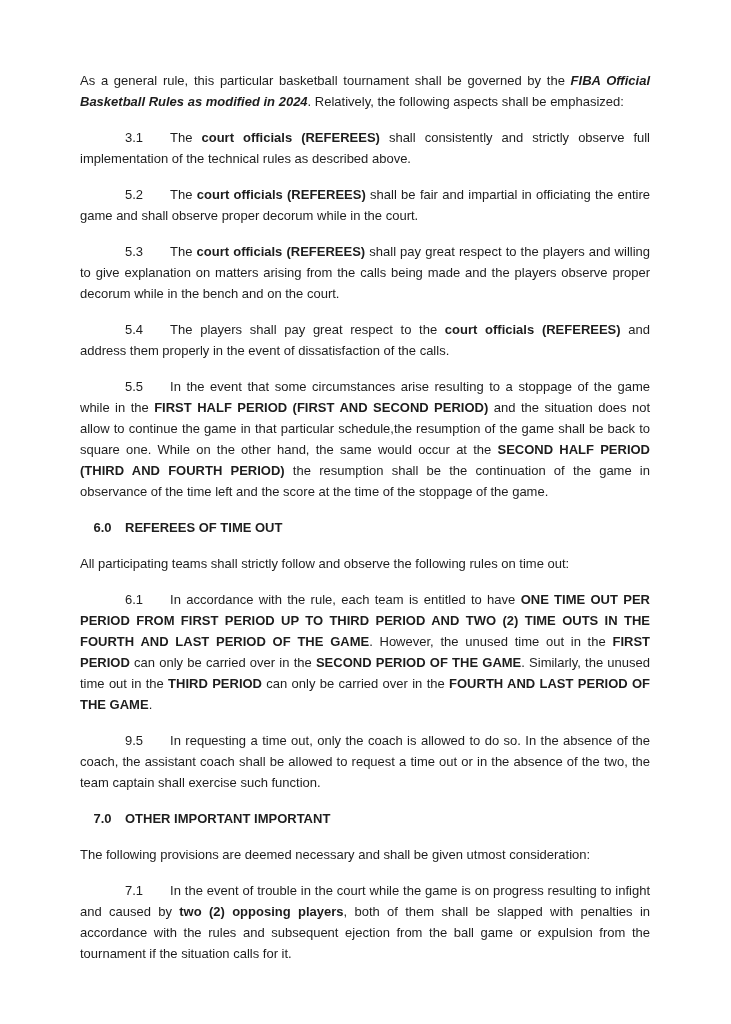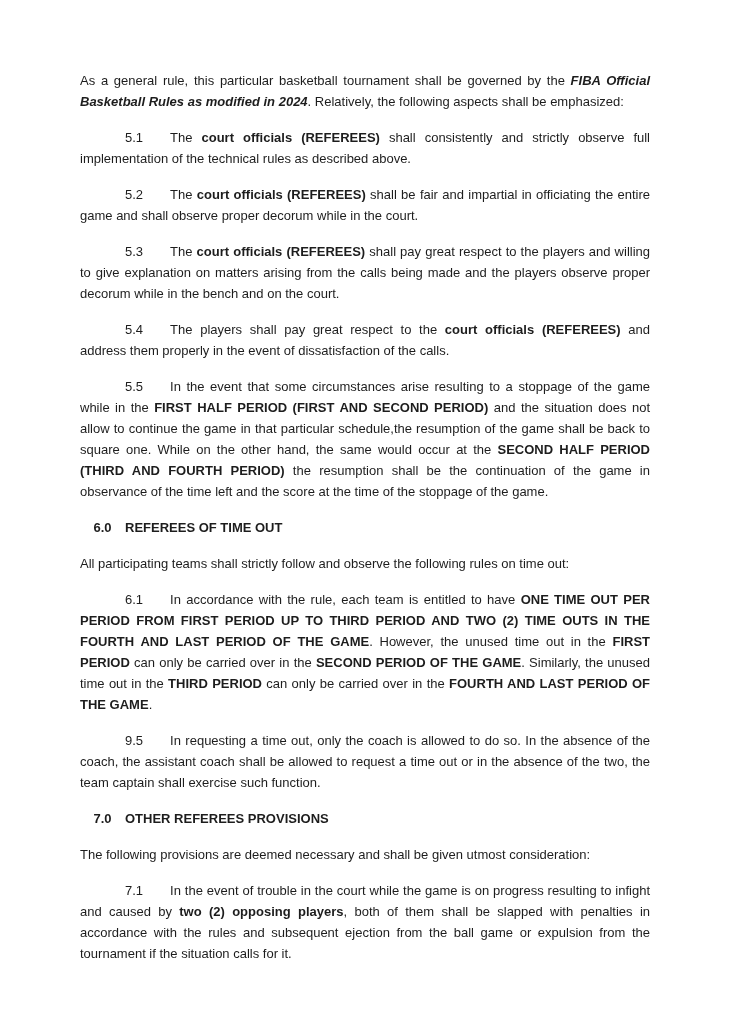--- a/index.html
+++ b/index.html
@@ -46,26 +46,26 @@
   }
   .b { font-weight: bold; }
   .i { font-style: italic; }
 </style>
 </head>
 <body>
 
 <div class="page">
   <div class="content">
       <p class="para"><span>As a general rule, this particular basketball tournament shall be governed by the </span><span class="b i">FIBA Official Basketball Rules as modified in 2024</span><span>. Relatively, the following aspects shall be emphasized:</span></p>
-      <p class="para clause"><span class="clause-num">5.1</span><span class="clause-tab"></span><span>The </span><span class="b ">court officials (REFEREES)</span><span> shall consistently and strictly observe full implementation of the technical rules as described above.</span></p>
+      <p class="para clause"><span class="clause-num">3.1</span><span class="clause-tab"></span><span>The </span><span class="b ">court officials (REFEREES)</span><span> shall consistently and strictly observe full implementation of the technical rules as described above.</span></p>
       <p class="para clause"><span class="clause-num">5.2</span><span class="clause-tab"></span><span>The </span><span class="b ">court officials (REFEREES)</span><span> shall be fair and impartial in officiating the entire game and shall observe proper decorum while in the court.</span></p>
       <p class="para clause"><span class="clause-num">5.3</span><span class="clause-tab"></span><span>The </span><span class="b ">court officials (REFEREES)</span><span> shall pay great respect to the players and willing to give explanation on matters arising from the calls being made and the players observe proper decorum while in the bench and on the court.</span></p>
       <p class="para clause"><span class="clause-num">5.4</span><span class="clause-tab"></span><span>The players shall pay great respect to the </span><span class="b ">court officials (REFEREES)</span><span> and address them properly in the event of dissatisfaction of the calls.</span></p>
       <p class="para clause"><span class="clause-num">5.5</span><span class="clause-tab"></span><span>In the event that some circumstances arise resulting to a stoppage of the game while in the </span><span class="b ">FIRST HALF PERIOD (FIRST AND SECOND PERIOD)</span><span> and the situation does not allow to continue the game in that particular schedule,the resumption of the game shall be back to square one. While on the other hand, the same would occur at the </span><span class="b ">SECOND HALF PERIOD (THIRD AND FOURTH PERIOD)</span><span> the resumption shall be the continuation of the game in observance of the time left and the score at the time of the stoppage of the game.</span></p>
       <div class="heading"><span class="heading-num">6.0</span><span class="heading-text">REFEREES OF TIME OUT</span></div>
       <p class="para"><span>All participating teams shall strictly follow and observe the following rules on time out:</span></p>
       <p class="para clause"><span class="clause-num">6.1</span><span class="clause-tab"></span><span>In accordance with the rule, each team is entitled to have </span><span class="b ">ONE TIME OUT PER PERIOD FROM FIRST PERIOD UP TO THIRD PERIOD AND TWO (2) TIME OUTS IN THE FOURTH AND LAST PERIOD OF THE GAME</span><span>. However, the unused time out in the </span><span class="b ">FIRST PERIOD</span><span> can only be carried over in the </span><span class="b ">SECOND PERIOD OF THE GAME</span><span>. Similarly, the unused time out in the </span><span class="b ">THIRD PERIOD</span><span> can only be carried over in the </span><span class="b ">FOURTH AND LAST PERIOD OF THE GAME</span><span>.</span></p>
       <p class="para clause"><span class="clause-num">9.5</span><span class="clause-tab"></span><span>In requesting a time out, only the coach is allowed to do so. In the absence of the coach, the assistant coach shall be allowed to request a time out or in the absence of the two, the team captain shall exercise such function.</span></p>
-      <div class="heading"><span class="heading-num">7.0</span><span class="heading-text">OTHER REFEREES PROVISIONS</span></div>
+      <div class="heading"><span class="heading-num">7.0</span><span class="heading-text">OTHER IMPORTANT IMPORTANT</span></div>
       <p class="para"><span>The following provisions are deemed necessary and shall be given utmost consideration:</span></p>
       <p class="para clause"><span class="clause-num">7.1</span><span class="clause-tab"></span><span>In the event of trouble in the court while the game is on progress resulting to infight and caused by </span><span class="b ">two (2) opposing players</span><span>, both of them shall be slapped with penalties in accordance with the rules and subsequent ejection from the ball game or expulsion from the tournament if the situation calls for it.</span></p>
     </div>
 </div>
 
 </body></html>

